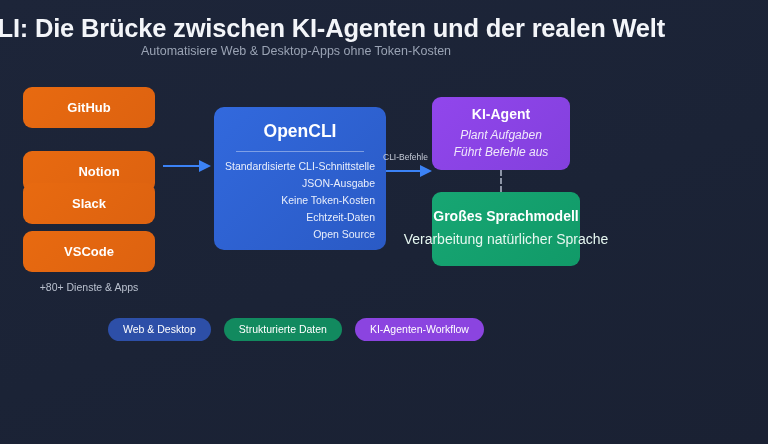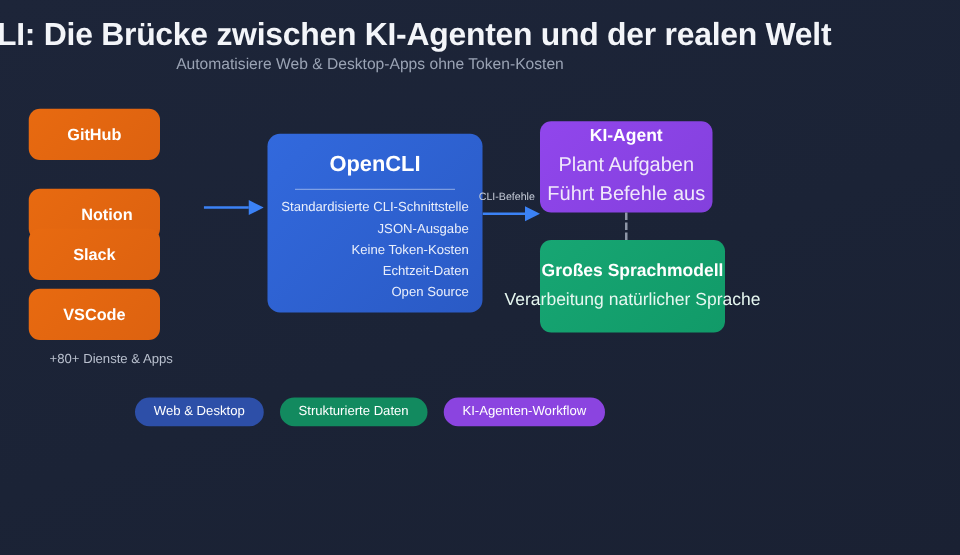--- a/index.html
+++ b/index.html
@@ -60,21 +60,21 @@
     flex-direction: column;
     align-items: center;
     justify-content: center;
     color: #ffffff;
     text-align: center;
   }
 
   
   .svc {
     left: 23px;
-    width: 105px;
+    width: 132px;
     height: 41px;
     background: linear-gradient(135deg, #e86a10 0%, #dd6210 100%);
     font-size: 13px;
     font-weight: bold;
     border-radius: 9px;
   }
   .svc-0 { top: 87px; }
   .svc-1 { top: 151px; padding-left: 20px; }
   .svc-2 { top: 183px; }
   .svc-3 { top: 231px; }
@@ -133,24 +133,25 @@
     height: 73px;
     background: linear-gradient(135deg, #9146ec 0%, #8340dd 100%);
     border-radius: 9px;
   }
   .agent-title {
     font-size: 14px;
     font-weight: bold;
     margin-bottom: 5px;
   }
   .agent-line {
-    font-size: 16px;
+    font-size: 12px;
     color: #f0e8fb;
     line-height: 1.45;
     white-space: nowrap;
+    font-style: italic;
   }
 
   
   .llm {
     left: 432px;
     top: 192px;
     width: 148px;
     height: 74px;
     background: linear-gradient(135deg, #17a673 0%, #119a68 100%);
     border-radius: 9px;

